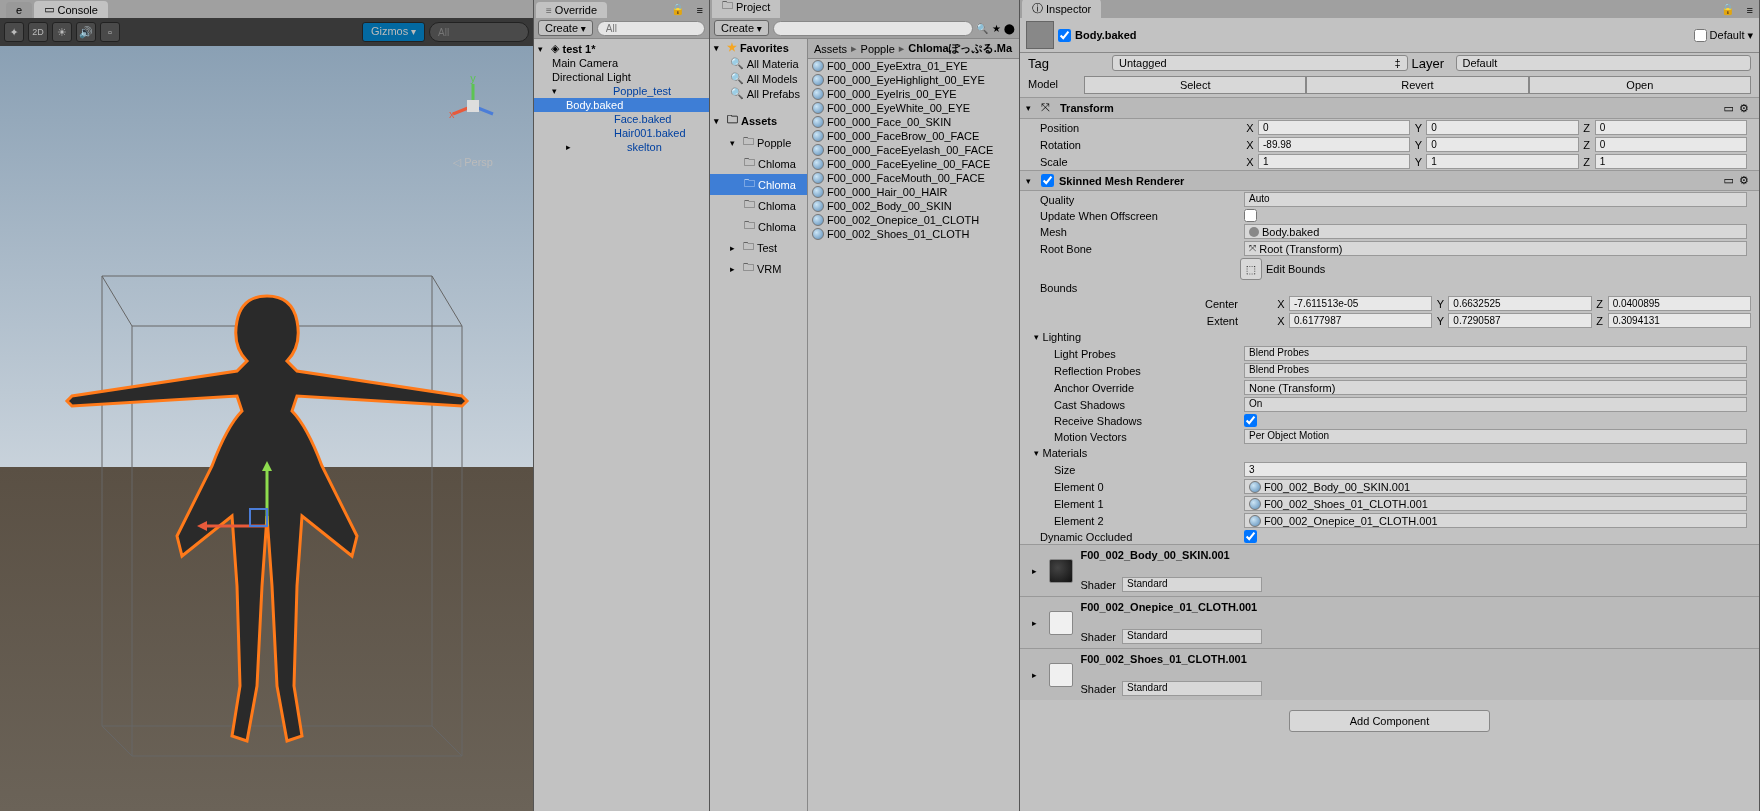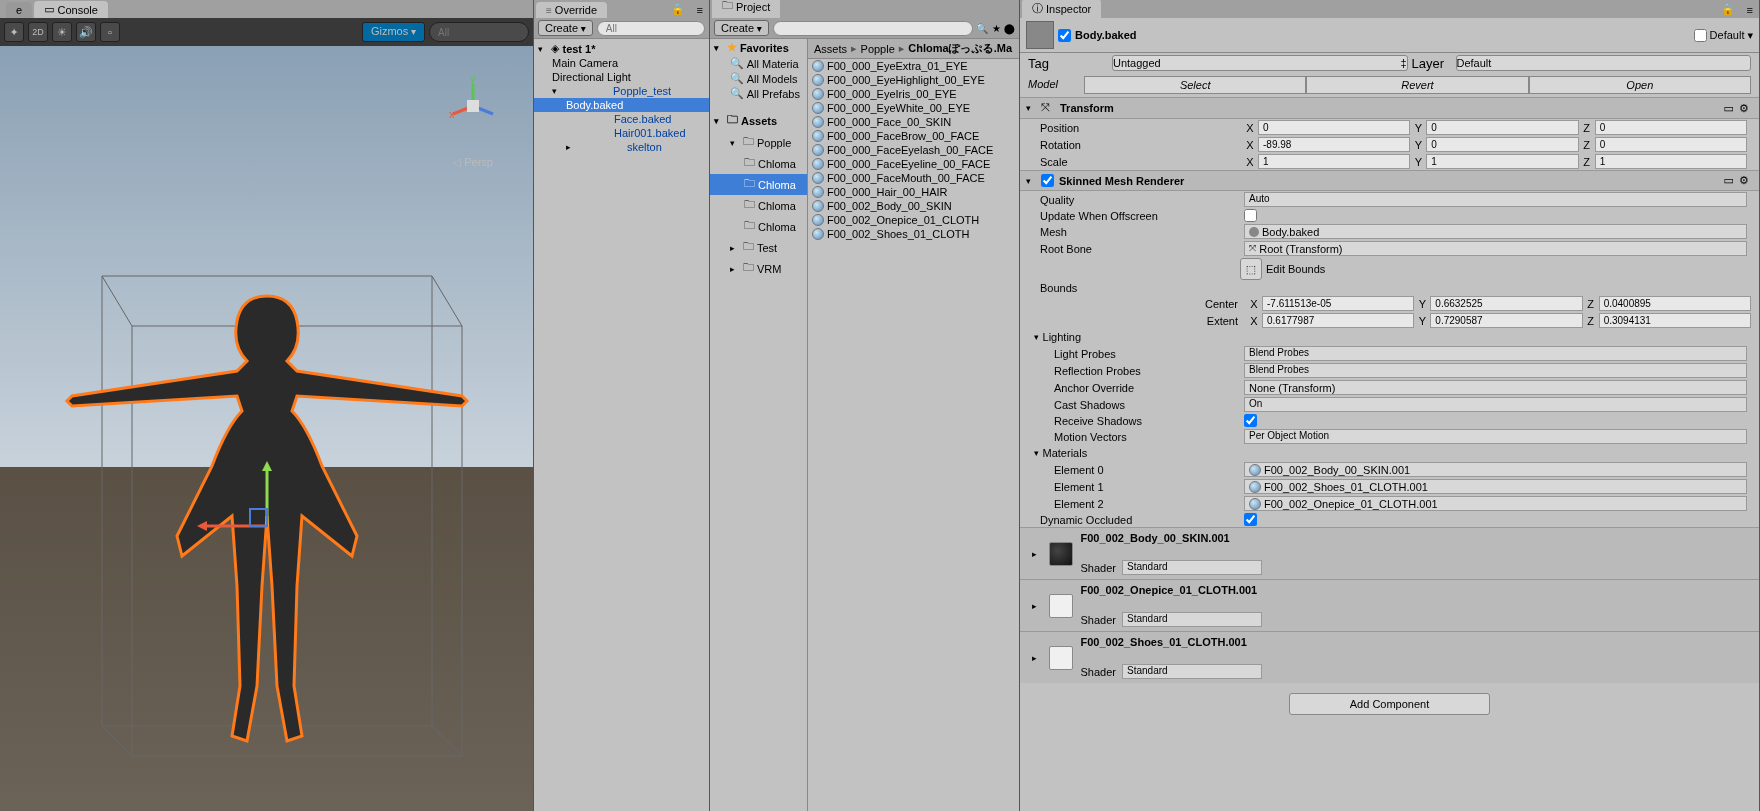--- a/index.html
+++ b/index.html
@@ -47,23 +47,23 @@
 .project-right { flex: 1; overflow-y: auto; }
 
 .insp-header { display: flex; align-items: center; padding: 3px 6px; gap: 4px; border-bottom: 1px solid #888; }
 .insp-cube { width: 28px; height: 28px; background: #888; border: 1px solid #666; }
 .insp-check { }
 .insp-name { font-weight: bold; }
 .insp-static { margin-left: auto; display: flex; align-items: center; gap: 3px; font-size: 11px; }
 
 .insp-row { display: flex; padding: 2px 8px; align-items: center; gap: 4px; }
 .insp-row label { width: 80px; font-size: 13px; }
-.insp-dropdown { flex: 1; background: #d8d8d8; border: 1px solid #888; border-radius: 3px; padding: 1px 0; font-size: 10px; display: flex; justify-content: space-between; }
-
-.model-row { display: flex; padding: 3px 8px; gap: 0; font-style: italic; }
+.insp-dropdown { flex: 1; background: #d8d8d8; border: 1px solid #888; border-radius: 3px; padding: 1px 6px; font-size: 10px; display: flex; justify-content: space-between; }
+
+.model-row { display: flex; padding: 3px 8px; gap: 0; }
 .model-btn { flex: 1; background: #d8d8d8; border: 1px solid #888; padding: 2px; text-align: center; font-size: 11px; }
 
 .component { border-top: 1px solid #999; }
 .comp-header { display: flex; align-items: center; padding: 3px 6px; gap: 5px; background: #b9b9b9; border-bottom: 1px solid #999; }
 .comp-arrow { width: 10px; font-size: 9px; }
 .comp-icon { width: 14px; height: 14px; }
 .comp-title { font-weight: bold; flex: 1; }
 .comp-gear { width: 14px; }
 
 .prop-row { display: flex; padding: 1px 12px 1px 20px; align-items: center; gap: 4px; font-size: 11px; }
@@ -74,21 +74,21 @@
 .num-input { flex: 1; background: #e8e8e8; border: 1px solid #999; padding: 0 4px; font-size: 10px; height: 15px; }
 .obj-field { flex: 1; background: #d8d8d8; border: 1px solid #999; padding: 0 4px; font-size: 10px; height: 15px; display: flex; align-items: center; gap: 3px; }
 .obj-dot { width: 10px; height: 10px; border-radius: 50%; background: #888; }
 .prop-check { }
 .select-field { flex: 1; background: #d8d8d8; border: 1px solid #999; padding: 0 4px; font-size: 10px; height: 15px; }
 
 .subheader { padding: 2px 8px 2px 14px; display: flex; align-items: center; gap: 4px; font-size: 11px; }
 .sub-arrow { font-size: 9px; }
 .icon-btn-small { width: 22px; height: 22px; background: #d8d8d8; border: 1px solid #888; border-radius: 3px; display: inline-flex; align-items: center; justify-content: center; }
 
-.bounds-row { display: flex; padding: 1px 8px; align-items: center; font-size: 11px; }
+.bounds-row { display: flex; padding: 1px 8px; align-items: center; font-size: 11px; gap: 27px; }
 .bounds-label { width: 220px; text-align: right; padding-right: 10px; }
 
 .material-card { display: flex; align-items: center; padding: 4px 8px; gap: 8px; border-top: 1px solid #999; background: #bababa; }
 .mat-preview { width: 24px; height: 24px; border: 1px solid #888; background: #f0f0f0; border-radius: 2px; }
 .mat-info { flex: 1; }
 .mat-name { font-weight: bold; }
 .mat-shader-row { display: flex; align-items: center; gap: 6px; margin-top: 16px; }
 .mat-arrow { font-size: 9px; padding: 0 4px; }
 
 .add-comp-row { display: flex; justify-content: center; padding: 10px; }
@@ -512,20 +512,24 @@
           <input type="checkbox" checked="" style="">
         </div>
       <div class="prop-row" style="padding-left:34px">
           <div class="prop-label" style="width:186px">Motion Vectors</div>
           <div class="select-field">Per Object Motion</div>
         </div>
       <div class="subheader">
           <span class="sub-arrow">▾</span>
           <span>Materials</span>
         </div>
+      <div class="prop-row" style="padding-left:34px">
+          <div class="prop-label" style="width:186px">Size</div>
+          <input class="num-input" value="3" style="">
+        </div>
       <div id="element-list">
           <div class="prop-row" style="padding-left: 34px;">
             <div class="prop-label" style="width:186px">Element 0</div>
             <div class="obj-field">
               <span class="mat-icon"></span>
               <span>F00_002_Body_00_SKIN.001</span>
             </div>
           </div>
           <div class="prop-row" style="padding-left: 34px;">
             <div class="prop-label" style="width:186px">Element 1</div>

